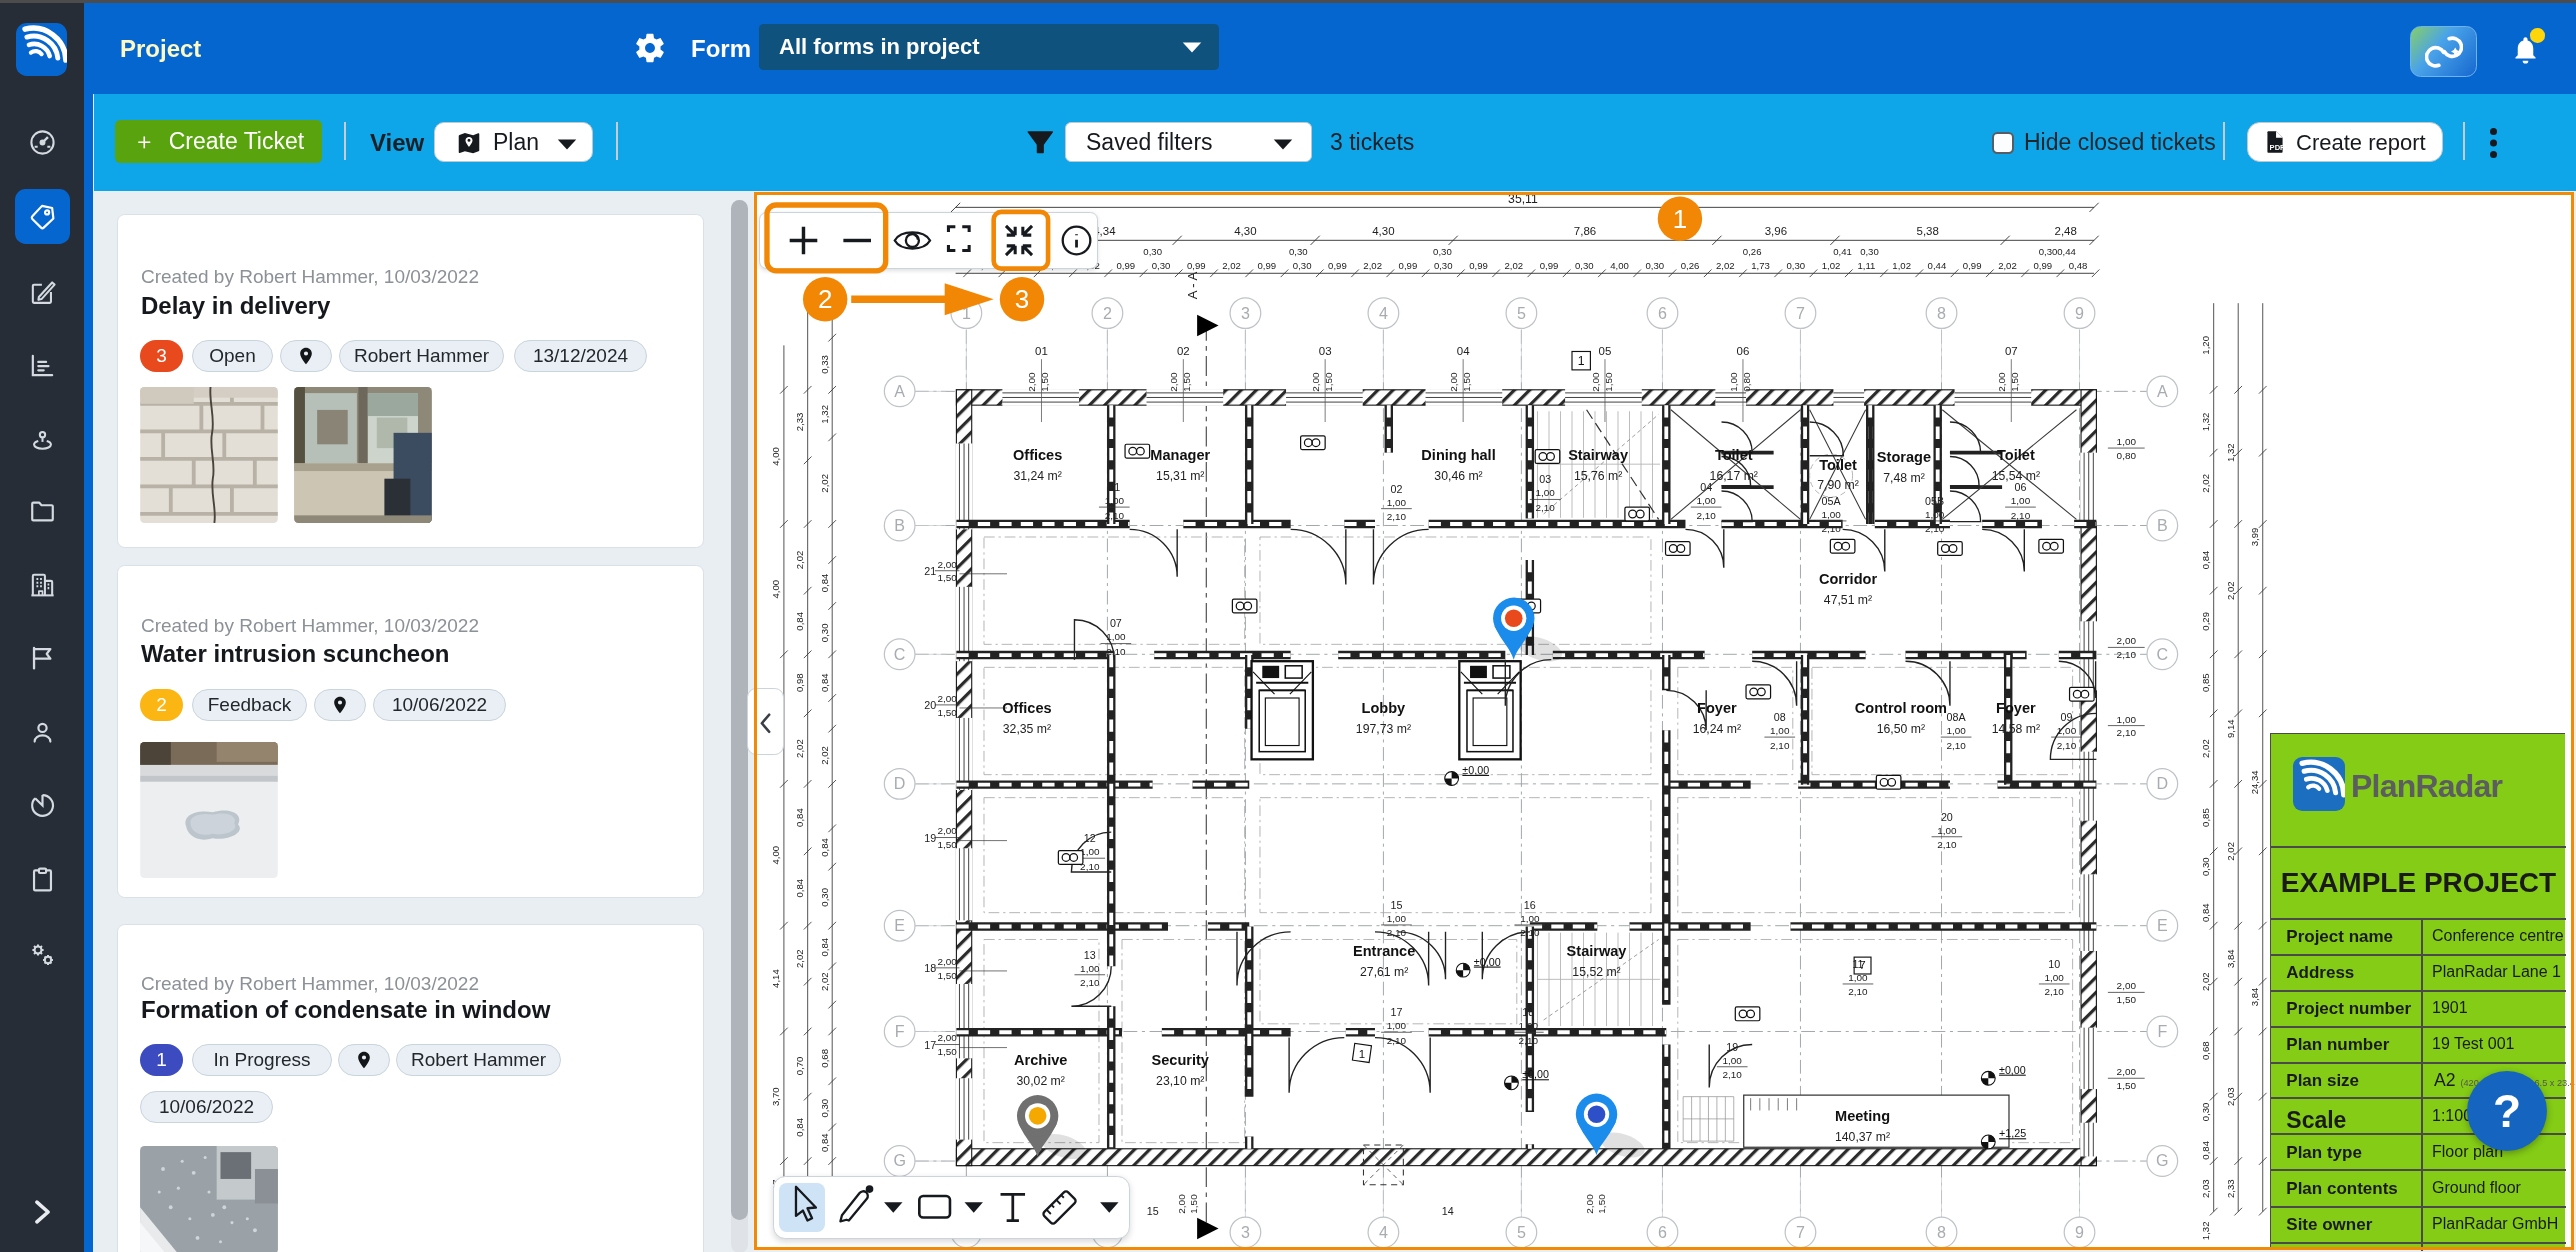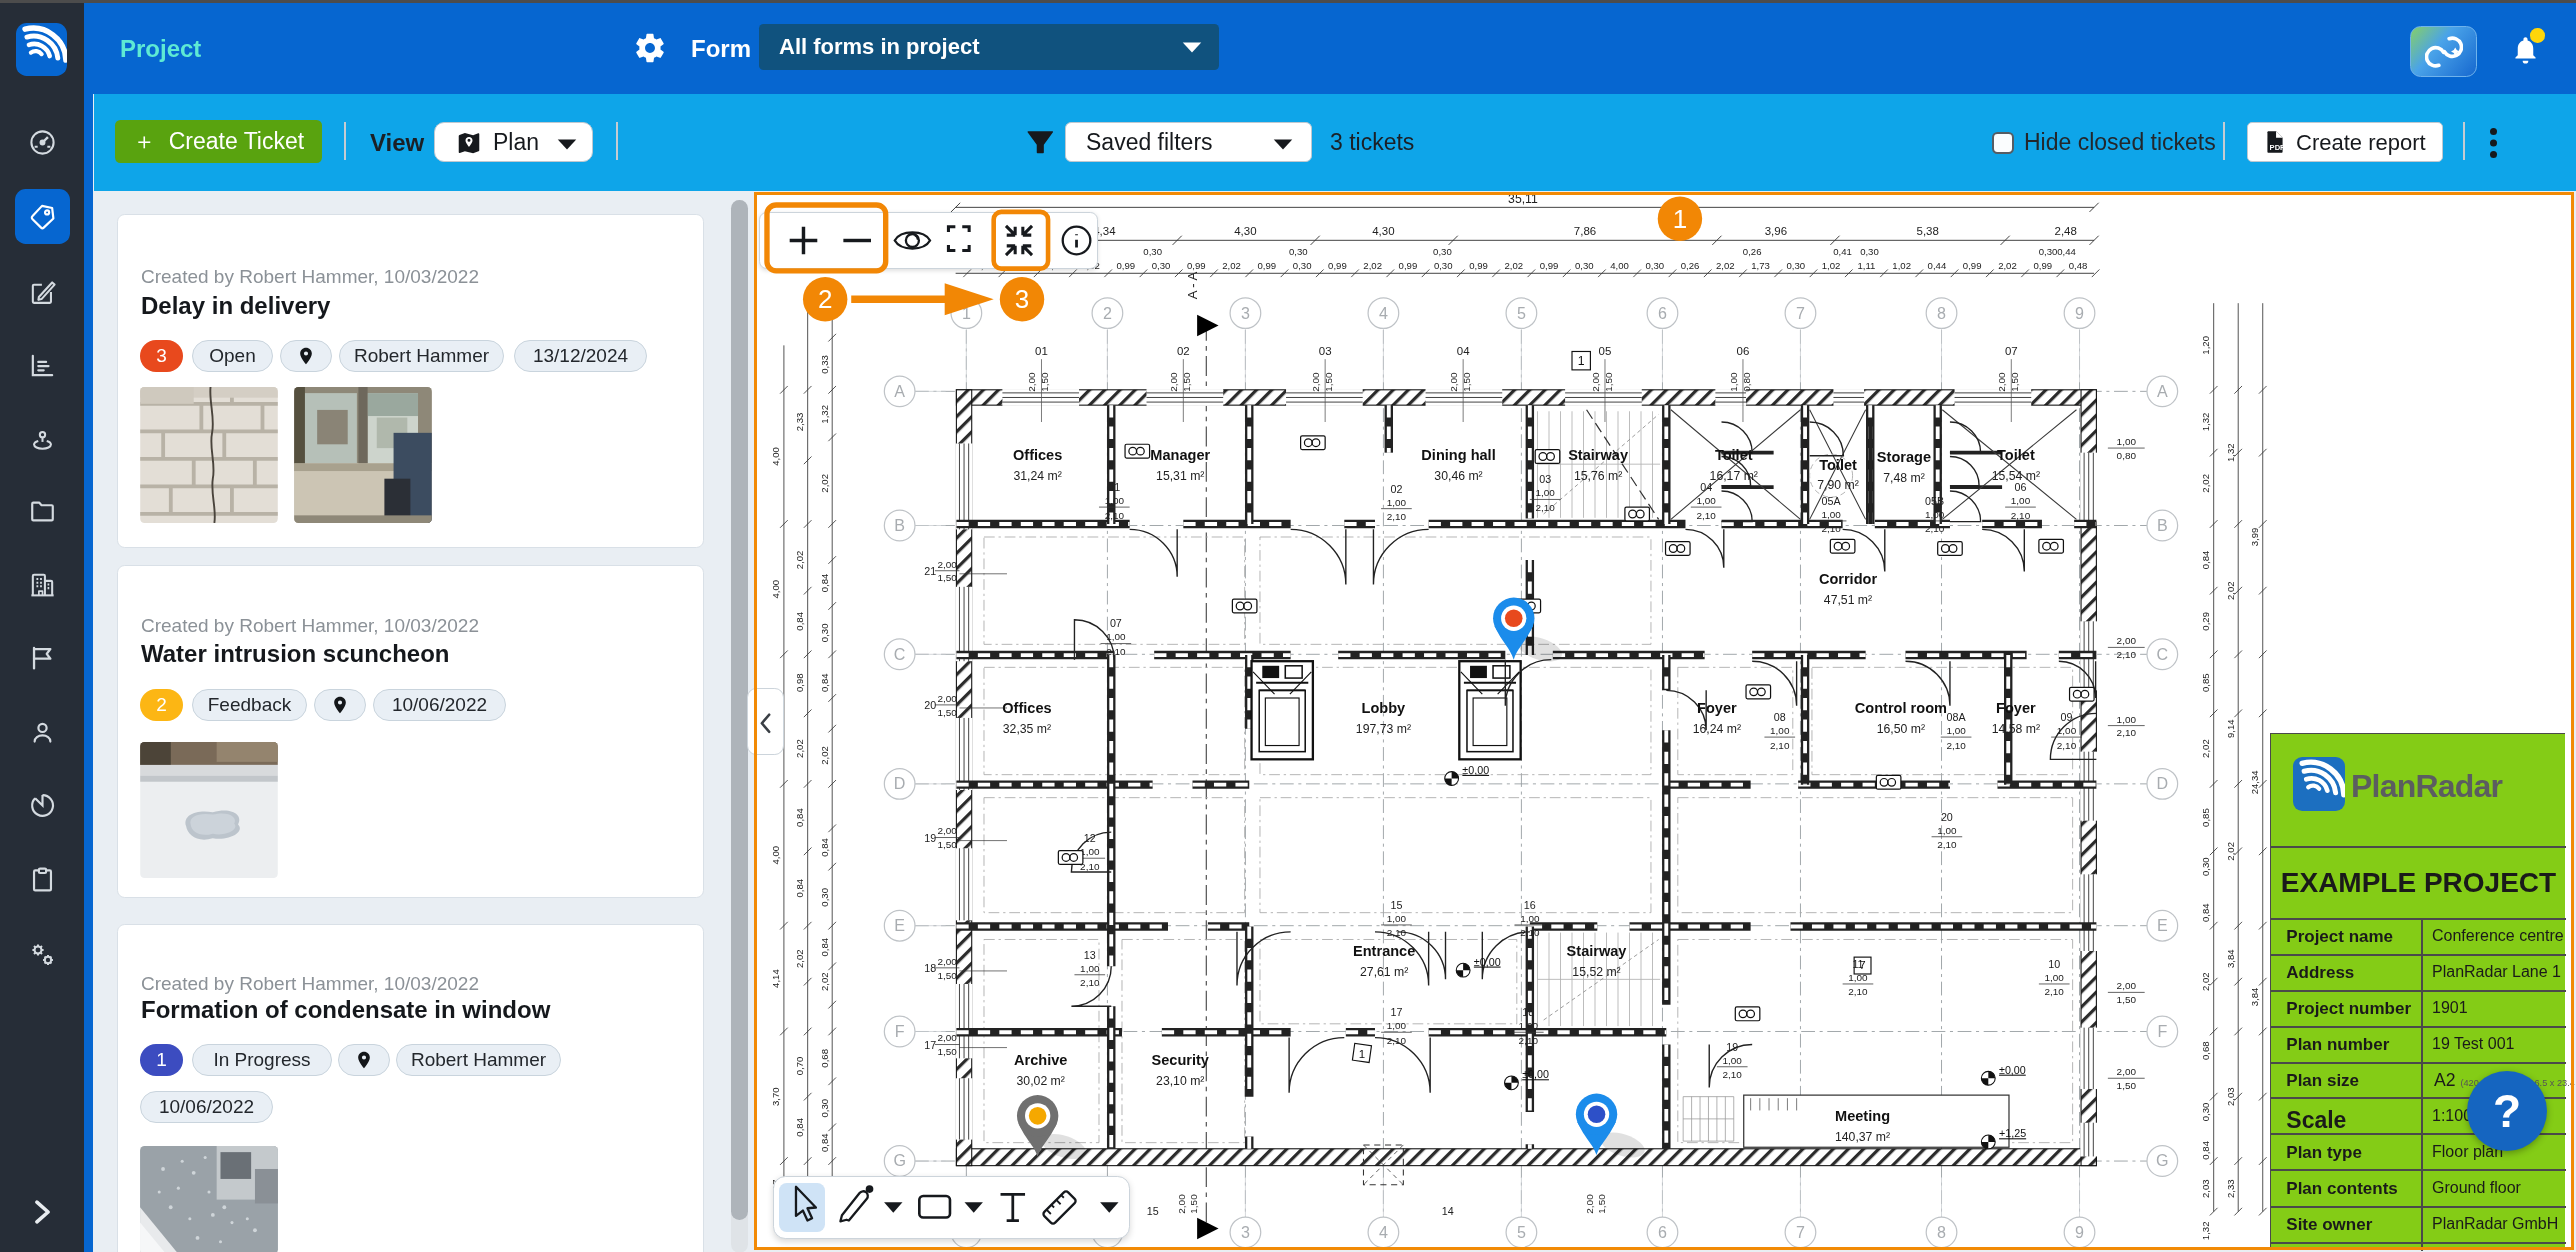--- a/index.html
+++ b/index.html
@@ -16,21 +16,21 @@
   .createdby { position:absolute; left:23px; color:#8b9197; font-size:19px;margin-top:17px; }
   .cardtitle { position:absolute; left:23px; color:#15181c; font-size:24px; font-weight:bold; }
   .pill { position:absolute; height:32px; border:1.5px solid #c9d4dd; background:#e9eff5; border-radius:16px; color:#23272c; font-size:19px; line-height:29px; text-align:center; }
   .numcirc { position:absolute; width:43px; height:32px; border-radius:16px; color:#fff; font-size:19px; line-height:32px; text-align:center; }
   .thumb { position:absolute; width:138px; height:136px; border-radius:4.6px; overflow:hidden; }
 </style>
 </head>
 <body>
 <div class="abs" style="left:0;top:0;width:2576px;height:3.1px;background:#4c4c4c;z-index:40;"></div>
 <div id="topbar">
-  <div class="abs" style="left:120px;top:35px;color:#5eead4;font-size:24px;font-weight:bold;">Project</div>
+  <div class="abs" style="left:120px;top:35px;color:#fef9c3;font-size:24px;font-weight:bold;">Project</div>
   <svg class="abs" style="left:633px;top:31px;" width="34" height="34" viewBox="0 0 24 24">
       <path fill="#fff" d="M19.4 13c.04-.32.06-.66.06-1s-.02-.68-.07-1l2.1-1.65c.19-.15.24-.42.12-.64l-2-3.46c-.12-.22-.39-.3-.61-.22l-2.49 1c-.52-.4-1.08-.73-1.69-.98l-.38-2.65C14.46 2.18 14.25 2 14 2h-4c-.25 0-.46.18-.49.42l-.38 2.65c-.61.25-1.17.59-1.69.98l-2.49-1c-.23-.09-.49 0-.61.22l-2 3.46c-.13.22-.07.49.12.64L4.56 11c-.05.32-.08.66-.08 1s.03.68.07 1l-2.1 1.65c-.19.15-.24.42-.12.64l2 3.46c.12.22.39.3.61.22l2.49-1c.52.4 1.08.73 1.69.98l.38 2.65c.03.24.24.42.49.42h4c.25 0 .46-.18.49-.42l.38-2.65c.61-.25 1.17-.59 1.69-.98l2.49 1c.23.09.49 0 .61-.22l2-3.46c.12-.22.07-.49-.12-.64L19.4 13zM12 15.5c-1.93 0-3.5-1.57-3.5-3.5s1.57-3.5 3.5-3.5 3.5 1.57 3.5 3.5-1.57 3.5-3.5 3.5z"></path>
     </svg>
   <div class="abs" style="left:691px;top:35px;color:#fff;font-size:24px;font-weight:bold;">Form</div>
   <div class="abs" style="left:759px;top:24px;width:460px;height:46px;background:#10527e;border-radius:4.6px;color:#fff;font-size:22px;font-weight:bold;line-height:46px;padding-left:20px;white-space:nowrap;">All forms in project
     <svg class="abs" style="right:17px;top:17px;" width="20" height="14" viewBox="0 0 26 18">
         <path d="M1 2 L13 15 L25 2 Z" fill="#fff"></path>
       </svg>
   </div>
   <div class="abs" style="left:2410px;top:26px;width:67px;height:51px;border-radius:10.7px;background:linear-gradient(130deg,#86cf68 0%,#4aa3e9 40%,#1668cf 100%);border:1.5px solid #6fb3ec;">
@@ -68,21 +68,21 @@
   <div class="abs" style="left:971px;top:28px;width:247px;height:40px;background:#fff;border:1.5px solid #bfc8d0;border-radius:6.1px;">
     <div class="abs" style="left:20px;top:6.1px;font-size:23px;color:#16191d;">Saved filters</div>
     <svg class="abs" style="right:18.4px;top:14.6px;" width="20" height="14" viewBox="0 0 26 18">
         <path d="M1 2 L13 15 L25 2 Z" fill="#16191d"></path>
       </svg>
   </div>
   <div class="abs" style="left:1236px;top:35px;color:#1b2026;font-size:23px;">3 tickets</div>
   <div class="abs" style="left:1898px;top:38px;width:21.5px;height:21.5px;border:2.3px solid #565d64;border-radius:5.4px;background:#fbfdfe;"></div>
   <div class="abs" style="left:1930px;top:35px;color:#23272c;font-size:23px;">Hide closed tickets</div>
   <div class="abs" style="left:2129px;top:28px;width:1.5px;height:38px;background:#c6ccd2;"></div>
-  <div class="abs" style="left:2153px;top:28px;width:196px;height:40px;background:#fff;border:1.5px solid #bfc8d0;border-radius:5px;white-space:nowrap;text-align:center;">
+  <div class="abs" style="left:2153px;top:28px;width:196px;height:40px;background:#fff;border:1.5px solid #bfc8d0;border-radius:13px;white-space:nowrap;text-align:center;">
     <svg class="abs" style="left:14px;top:5.4px;" width="26" height="28" viewBox="0 0 24 24">
         <path fill="#16191d" d="M6 2c-.55 0-1 .45-1 1v18c0 .55.45 1 1 1h12c.55 0 1-.45 1-1V8l-6-6H6z"></path>
         <path fill="#fff" d="M13 2v6h6z"></path>
         <text x="7" y="19" font-size="7" fill="#fff" font-family="Liberation Sans" font-weight="bold">PDF</text>
       </svg>
     <div class="abs" style="left:48px;top:7px;font-size:22px;color:#16191d;">Create report</div>
   </div>
   <div class="abs" style="left:2369px;top:28px;width:1.5px;height:38px;background:#c6ccd2;"></div>
   <div class="abs" style="left:2396px;top:34px;width:7px;height:7px;border-radius:50%;background:#16191d;box-shadow:0 11.5px 0 #16191d, 0 23px 0 #16191d;"></div>
 </div>

